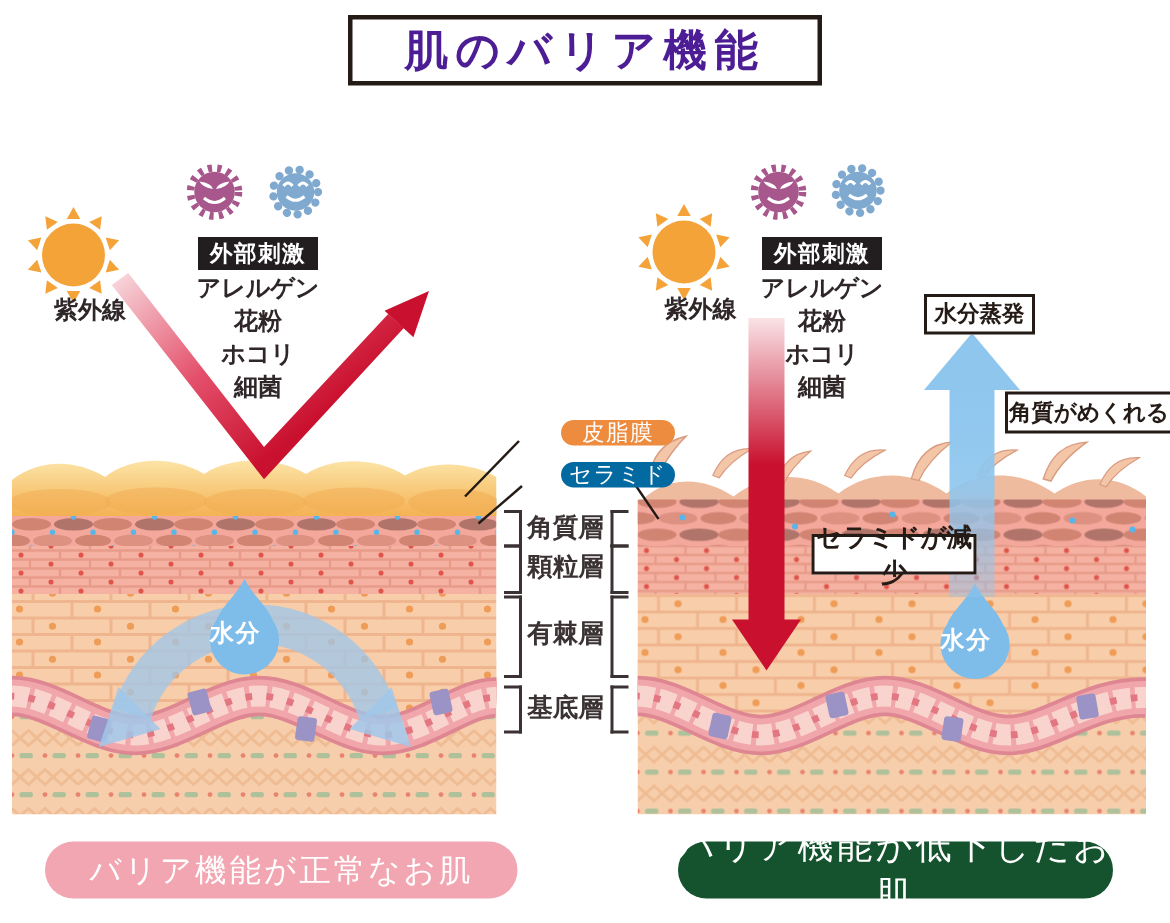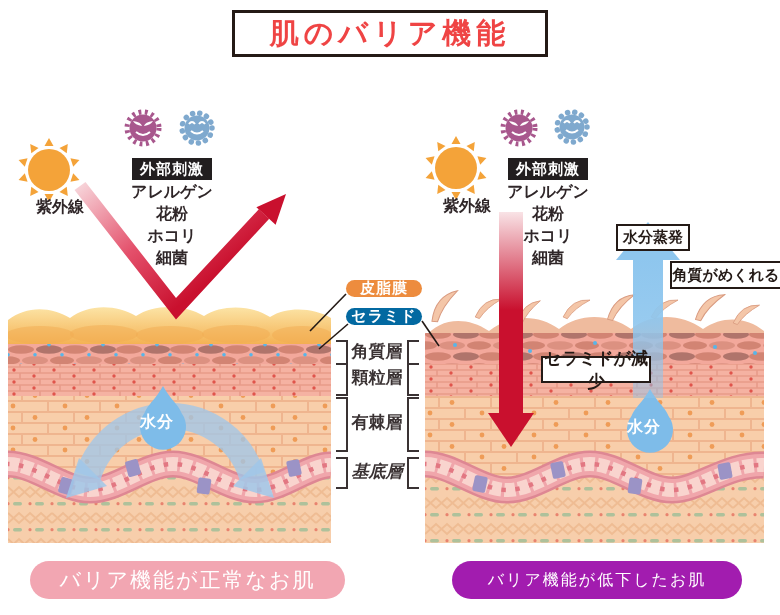--- a/index.html
+++ b/index.html
@@ -5,56 +5,56 @@
   html,body{margin:0;padding:0;}
   body{
     width:780px;height:615px;position:relative;background:#ffffff;overflow:hidden;
     font-family:"DejaVu Sans","Liberation Sans",sans-serif;color:#2f2628;
   }
   .abs{position:absolute;}
   .ctr{display:flex;align-items:center;justify-content:center;text-align:center;}
 
   .title-box{
     left:232px;top:10px;width:310px;height:41px;border:3px solid #241a16;
-    font-size:29px;font-weight:bold;letter-spacing:5px;color:#ef4444;background:#fff;
+    font-size:29px;font-weight:bold;letter-spacing:5px;color:#4c1d95;background:#fff;
   }
 
   .uv-label{width:70px;font-size:16px;font-weight:bold;text-align:right;}
   .stim-badge{
     width:80px;height:22px;background:#221e1f;color:#ffffff;
     font-size:15px;font-weight:bold;letter-spacing:1px;
   }
   .stim{width:120px;height:22px;line-height:22px;text-align:center;font-size:16px;font-weight:bold;}
 
   .pill{
     width:76px;height:17px;border-radius:12px;color:#fff;
-    font-size:15px;font-weight:bold;letter-spacing:1px;
+    font-size:15px;font-weight:normal;letter-spacing:1px;margin-left:28px;
   }
   .pill-sebum{left:346px;top:280px;background:#ed8c3e;}
   .pill-ceramide{left:346px;top:308px;background:#0369a1;}
 
   .bk{border:2px solid #3a3233;}
   .bk-l{border-left:none;width:10px;}
   .bk-r{border-right:none;width:10px;}
   .layer-label{left:334px;width:86px;text-align:right;font-size:17px;font-weight:bold;color:#3a3233;}
 
   .note-box{
     background:#ffffff;border:2px solid #241a16;font-weight:bold;color:#241a16;
   }
-  .evap-box{left:616px;top:196px;width:70px;height:23px;font-size:15px;margin-top:28px;}
+  .evap-box{left:616px;top:196px;width:70px;height:23px;font-size:15px;}
   .peel-box{left:670px;top:261px;width:108px;height:24px;font-size:15px;}
   .cera-box{left:541px;top:356px;width:106px;height:23px;font-size:17px;}
 
   .drop-label{width:46px;text-align:left;font-size:16px;font-weight:bold;color:#ffffff;letter-spacing:1px;}
 
   .caption{
     height:38px;border-radius:19px;color:#ffffff;font-weight:normal;letter-spacing:2px;
   }
   .caption-normal{left:30px;top:561px;width:315px;background:#f2a6b2;font-size:21px;}
-  .caption-damaged{left:452px;top:561px;width:290px;background:#a21caf;font-size:16px;}
+  .caption-damaged{left:452px;top:561px;width:290px;background:#14532d;font-size:24px;}
 
   svg{display:block;}
 </style>
 </head>
 <body>
 
 <div class="abs ctr title-box">肌のバリア機能</div>
 
 <svg class="abs" style="left:8px;top:300px;" width="323" height="243" viewBox="0 0 323 243">
   <defs>
@@ -304,21 +304,21 @@
 <div class="abs bk bk-l" style="left:336px;top:363px;height:29px;"></div>
 <div class="abs bk bk-r" style="left:407px;top:363px;height:29px;"></div>
 <div class="abs ctr layer-label" style="top:367px;height:21px;">顆粒層</div>
 
 <div class="abs bk bk-l" style="left:336px;top:397px;height:51px;"></div>
 <div class="abs bk bk-r" style="left:407px;top:397px;height:51px;"></div>
 <div class="abs ctr layer-label" style="top:412px;height:21px;">有棘層</div>
 
 <div class="abs bk bk-l" style="left:336px;top:457px;height:28px;"></div>
 <div class="abs bk bk-r" style="left:407px;top:457px;height:28px;"></div>
-<div class="abs ctr layer-label" style="top:461px;height:21px;font-style:italic;">基底層</div>
+<div class="abs ctr layer-label" style="top:461px;height:21px;">基底層</div>
 
 <div class="abs ctr note-box evap-box">水分蒸発</div>
 <div class="abs ctr note-box peel-box">角質がめくれる</div>
 <div class="abs ctr note-box cera-box">セラミドが減少</div>
 
 <div class="abs drop-label" style="left:140px;top:412px;">水分</div>
 <div class="abs drop-label" style="left:627px;top:417px;">水分</div>
 
 <div class="abs ctr caption caption-normal">バリア機能が正常なお肌</div>
 <div class="abs ctr caption caption-damaged">バリア機能が低下したお肌</div>

